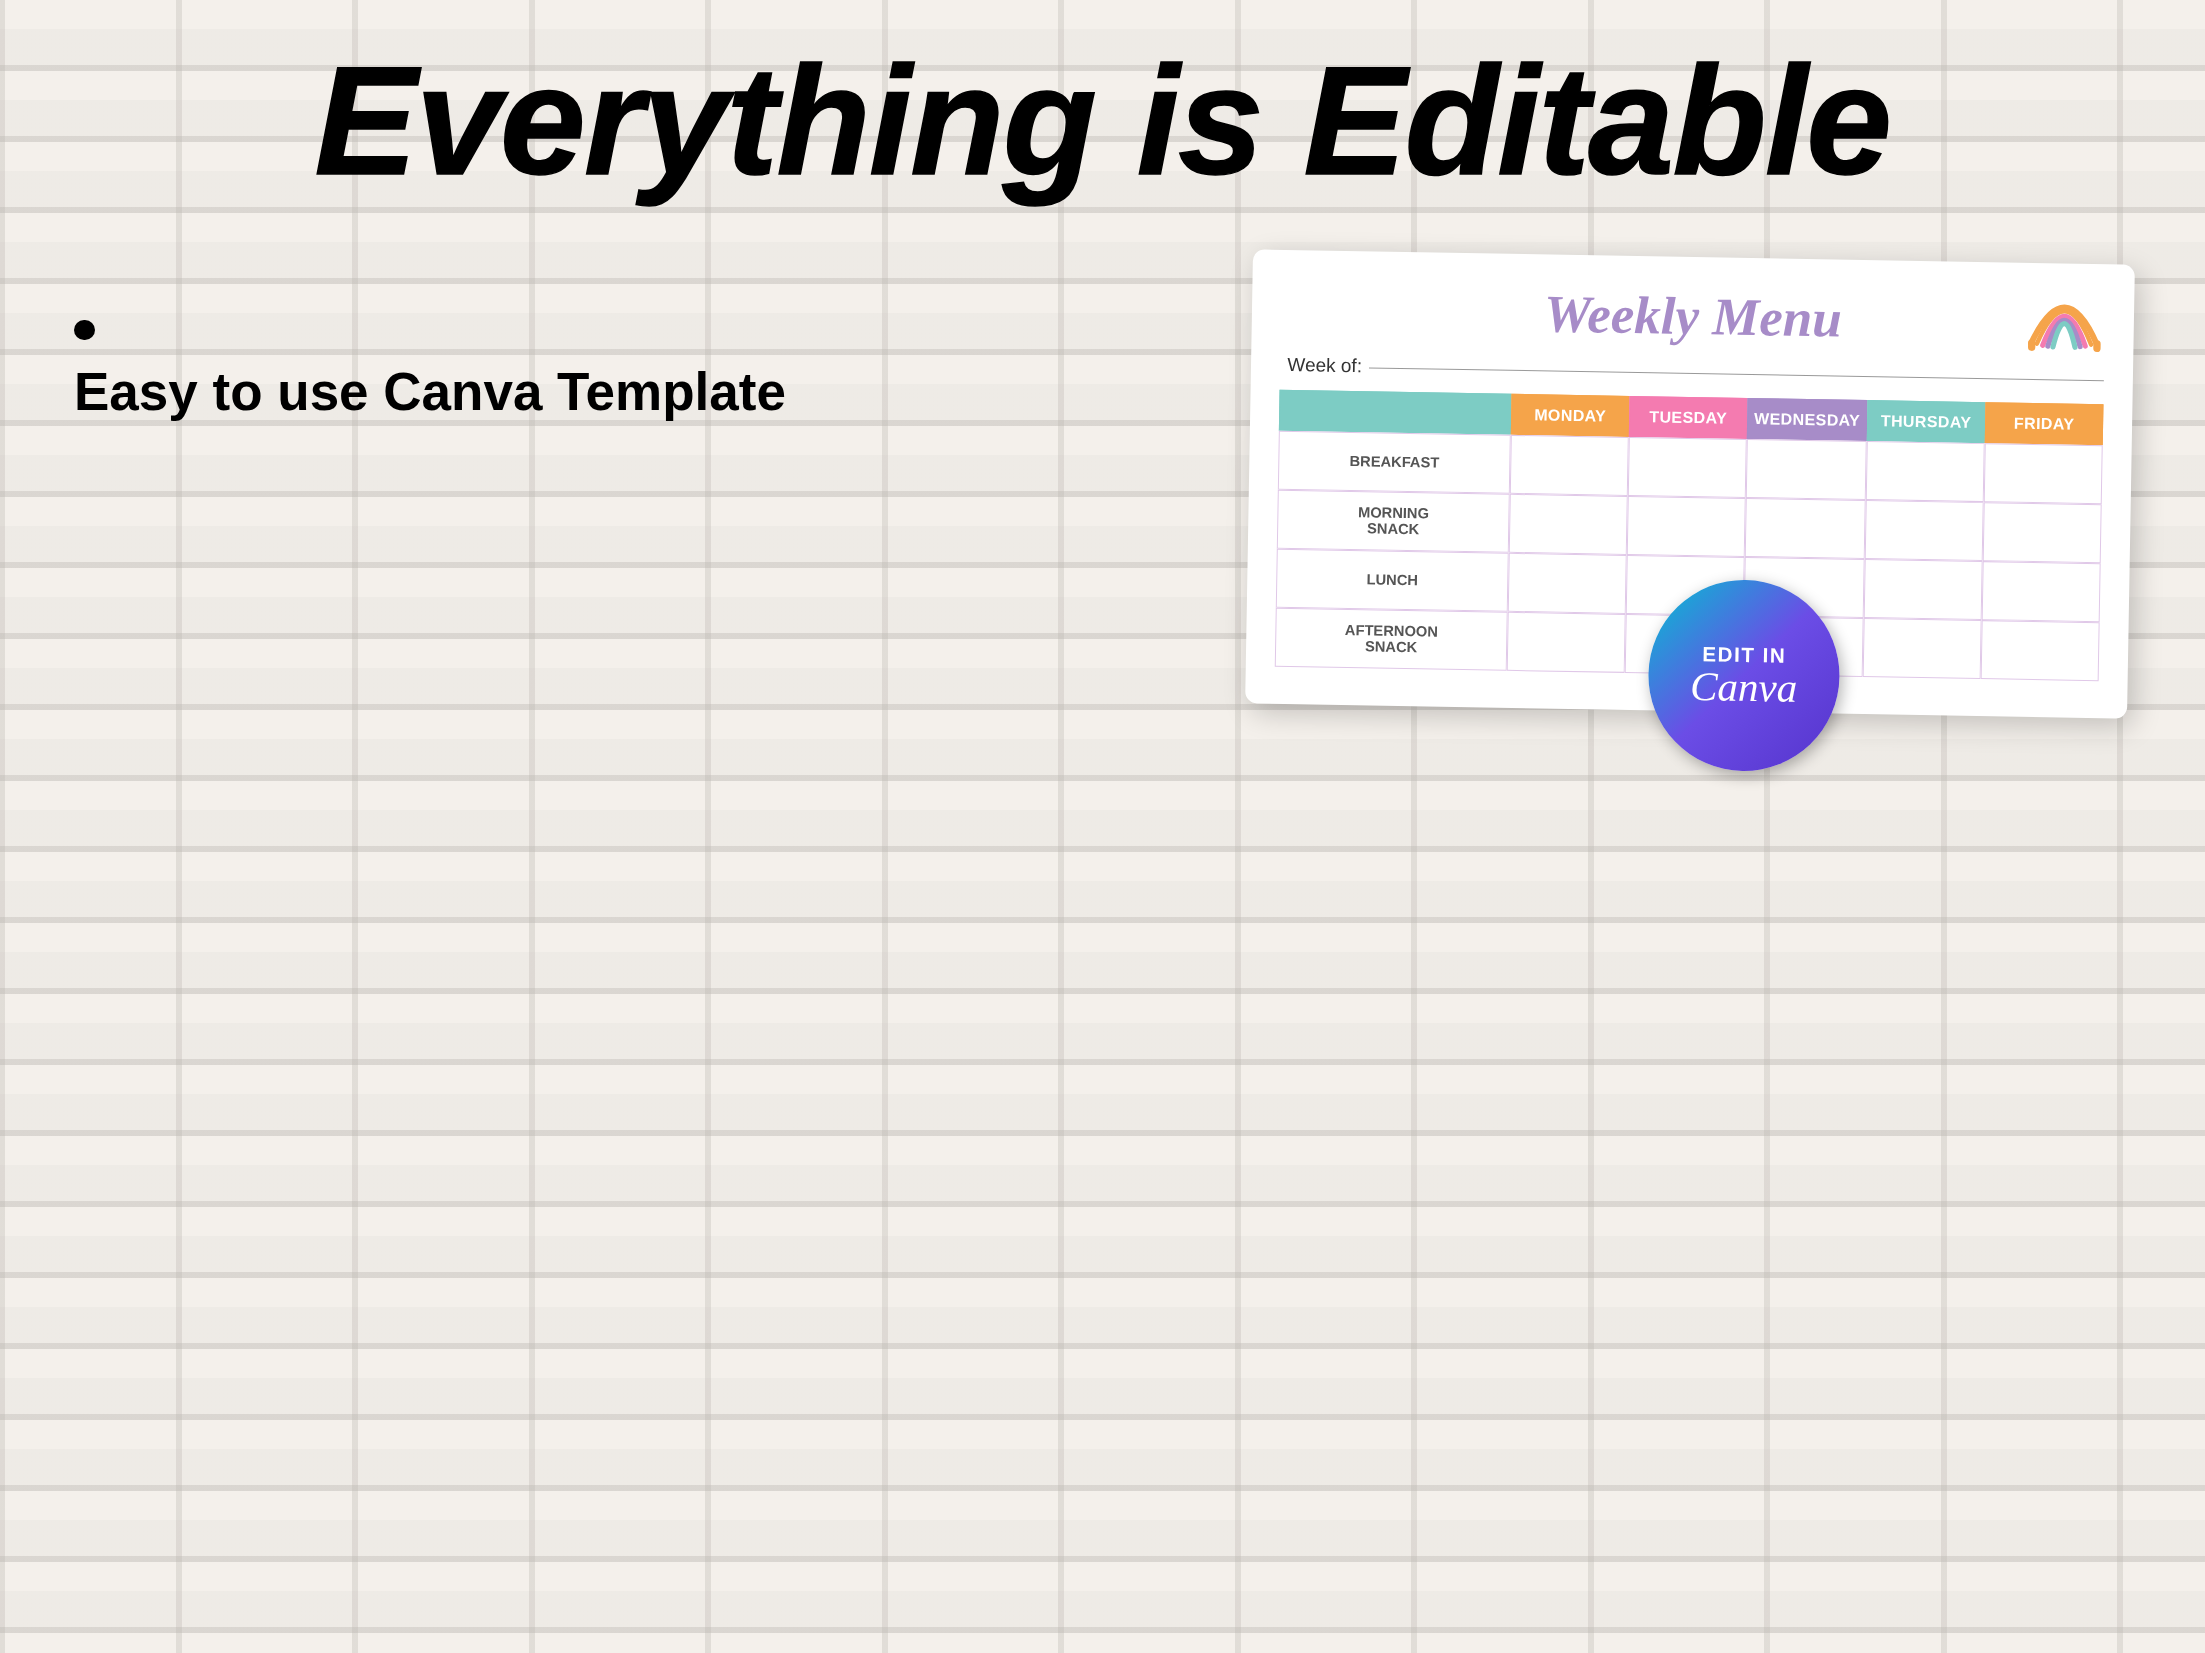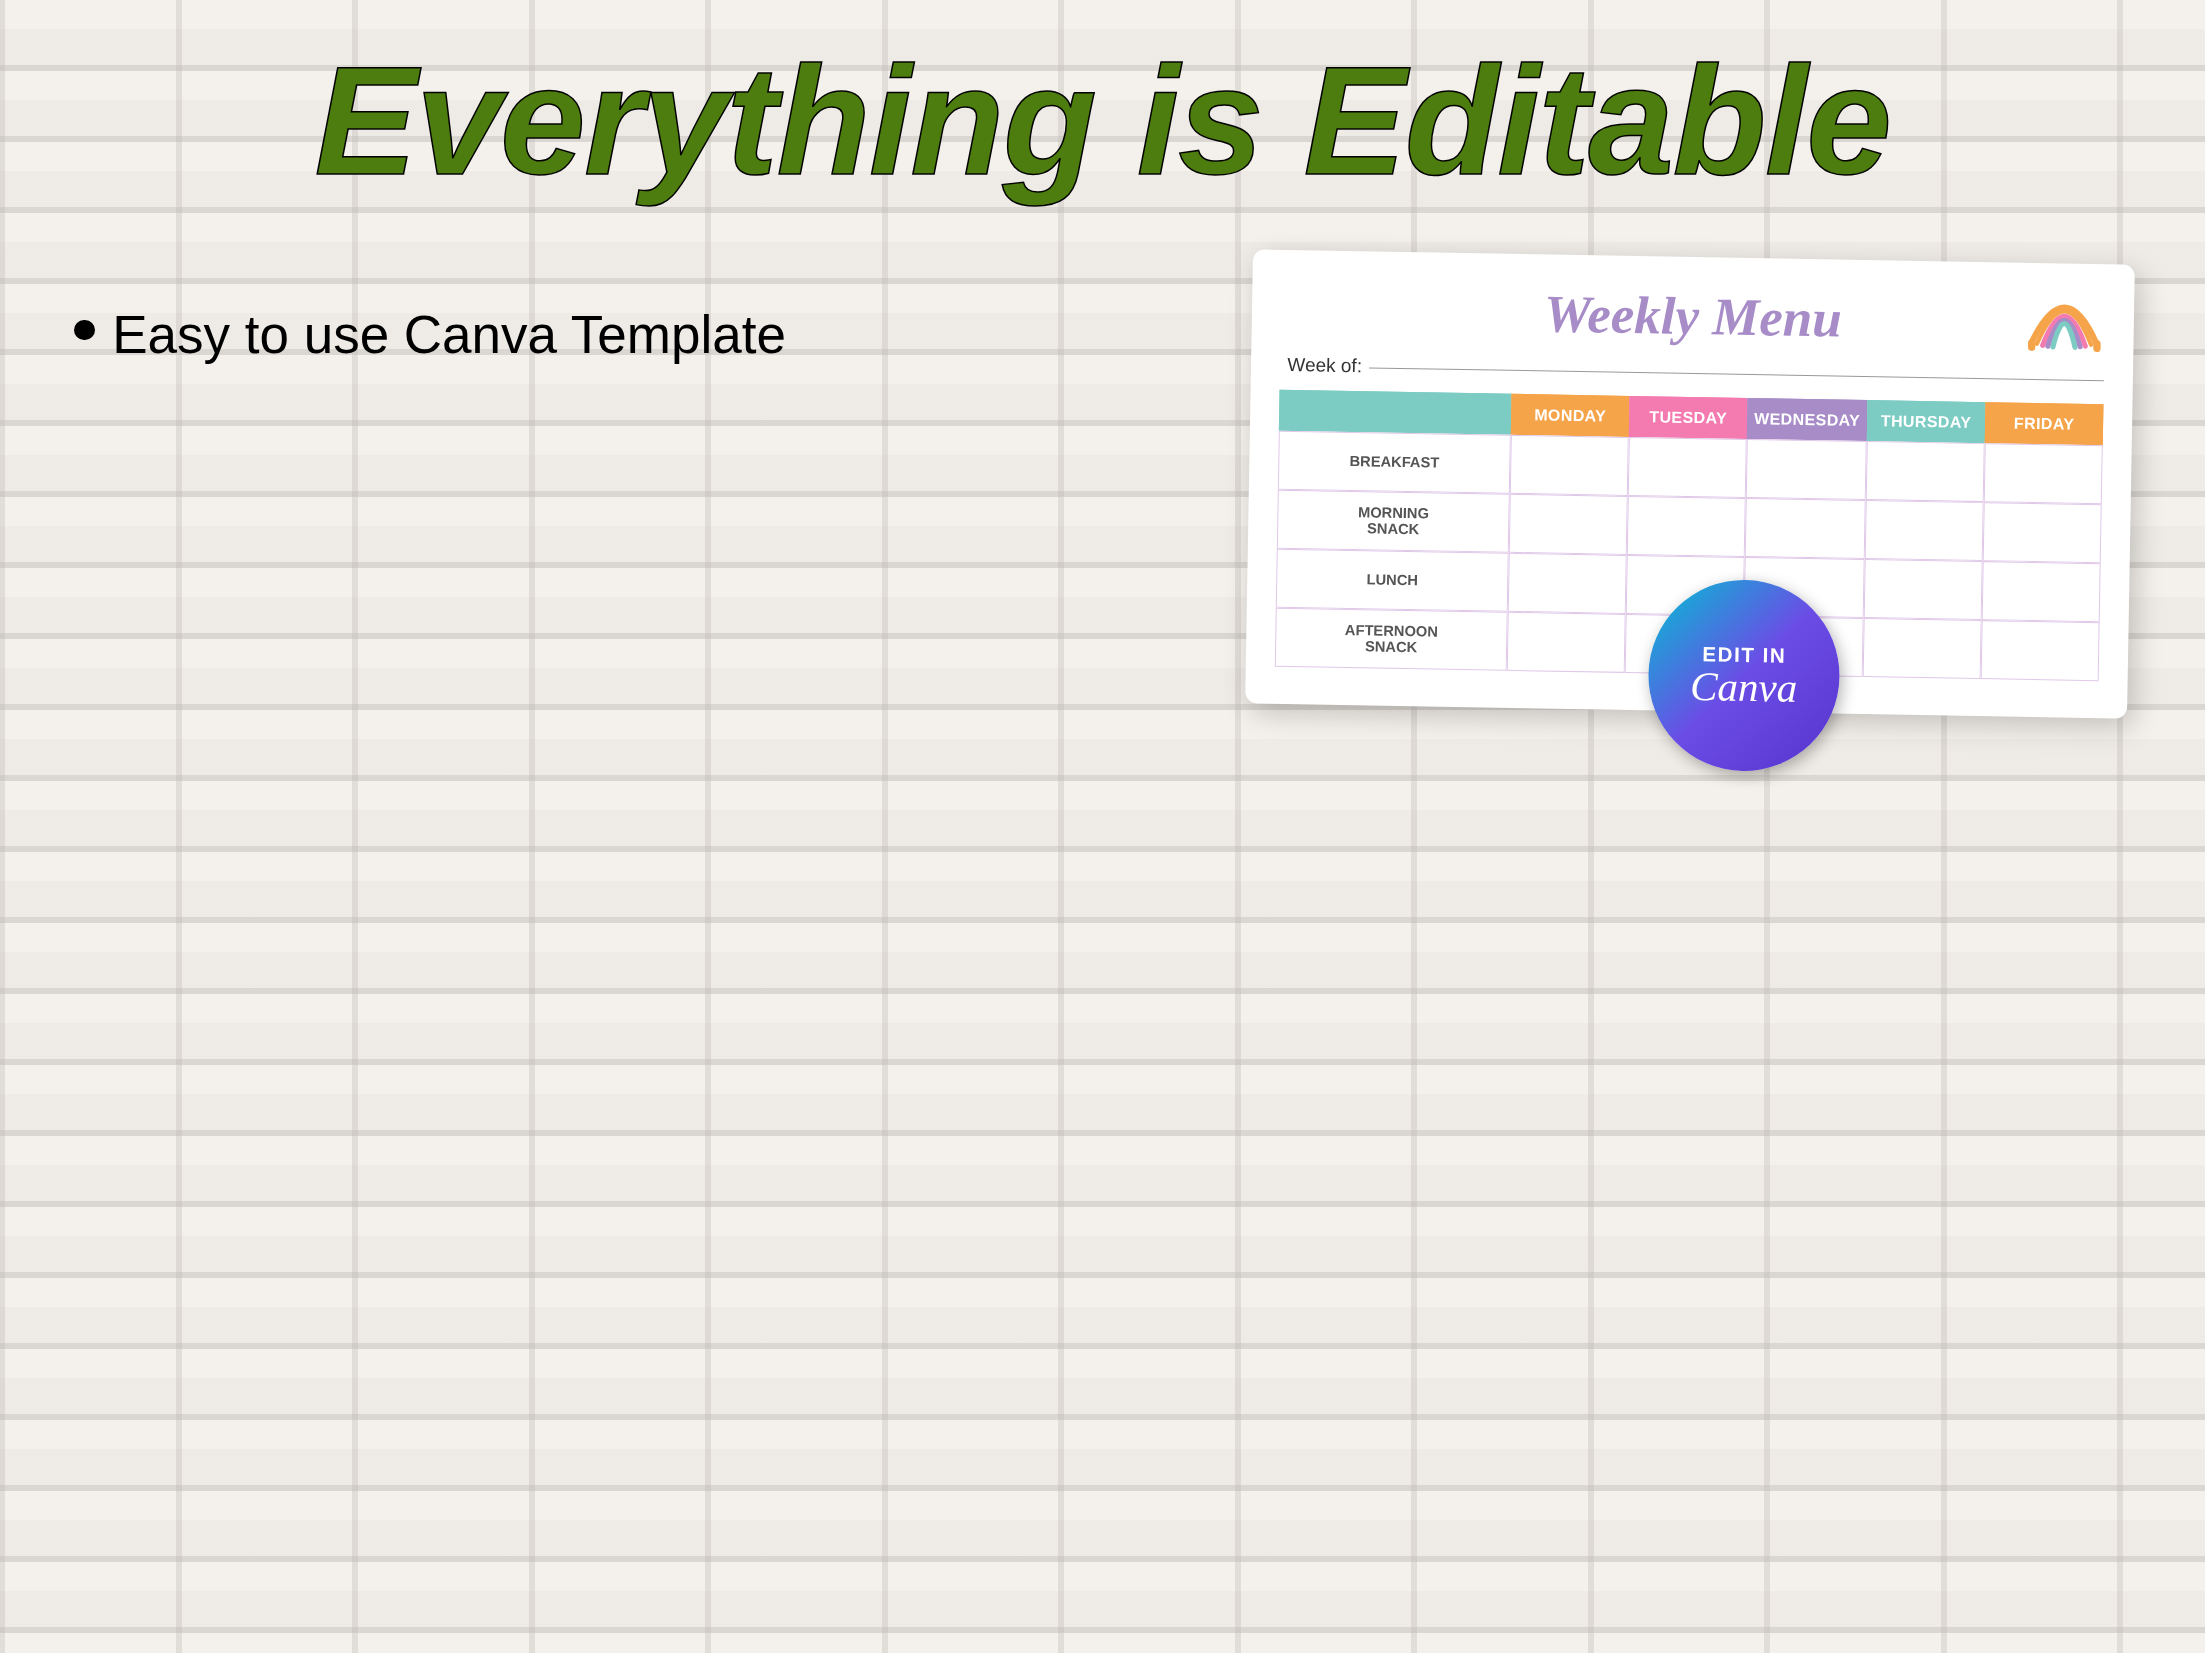--- a/index.html
+++ b/index.html
@@ -77,21 +77,21 @@
       display: flex;
       flex-direction: column;
       align-items: center;
       padding: 44px 74px;
     }
 
     
     .main-title {
       font-size: 154px;
       font-weight: 900;
-      color: #4d7c0f;
+      color: #000000;
       font-family: 'Arial Black', 'Impact', sans-serif;
       letter-spacing: -1.5px;
       margin-bottom: 59px;
       line-height: 1;
       font-style: italic;
       text-shadow: none;
       -webkit-text-stroke: 1.5px #000;
     }
 
     .main-layout {
@@ -112,25 +112,26 @@
       display: flex;
       flex-direction: column;
       gap: 0px;
     }
 
     .bullet-item {
       display: flex;
       align-items: flex-start;
       gap: 17.6px;
       font-size: 53px;
-      font-weight: 400;
+      font-weight: 700;
       color: #000;
       font-family: 'Arial Black', 'Impact', sans-serif;
       line-height: 1.3;
       padding: 14.7px 0;
+      flex-direction: column;
     }
 
     .bullet-dot {
       width: 20.6px;
       height: 20.6px;
       background: #000;
       border-radius: 50%;
       flex-shrink: 0;
       margin-top: 19px;
     }

